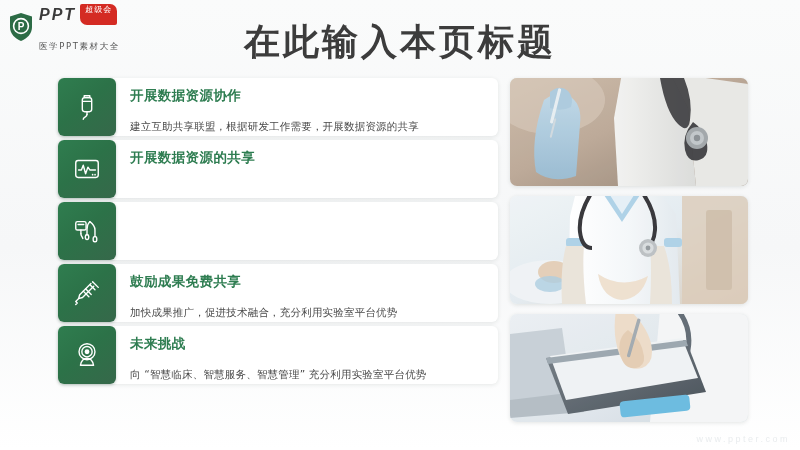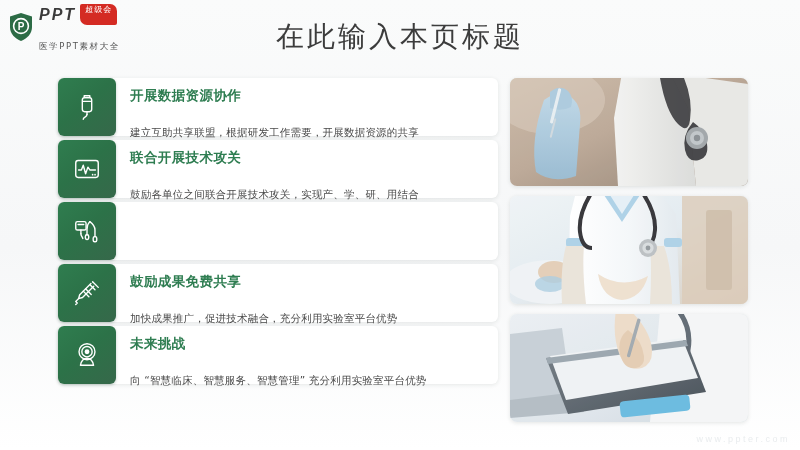--- a/index.html
+++ b/index.html
@@ -73,22 +73,22 @@
     font-family: "DejaVu Sans", sans-serif;
   }
 
   
   .page-title {
     position: absolute;
     top: 18px;
     left: 0;
     width: 800px;
     text-align: center;
-    font-size: 28px;
-    font-weight: normal;
+    font-size: 36px;
+    font-weight: bold;
     color: #3c3c3c;
     letter-spacing: 3px;
     font-family: "DejaVu Sans", sans-serif;
   }
 
   
   .list {
     position: absolute;
     left: 58px;
     top: 78px;
@@ -134,21 +134,21 @@
   }
   .card-title {
     font-size: 13.5px;
     font-weight: bold;
     color: #2e7d51;
     letter-spacing: 0.4px;
     line-height: 1.2;
     font-family: "DejaVu Sans", sans-serif;
   }
   .card-desc {
-    margin-top: 23px;
+    margin-top: 17px;
     font-size: 10.5px;
     color: #4a4a4a;
     letter-spacing: 0.2px;
     line-height: 1.25;
     font-family: "DejaVu Sans", sans-serif;
     white-space: nowrap;
   }
 
   
   .photos {
@@ -224,22 +224,21 @@
     <div class="card">
       <div class="card-icon">
         <svg viewBox="0 0 32 32" fill="none" stroke="#ffffff" stroke-width="1.5" stroke-linecap="round" stroke-linejoin="round">
           <rect x="4" y="7" width="24" height="18" rx="2.5"></rect>
           <polyline points="7,17 10,17 12,12 14.5,21 17,14 19,17 25,17"></polyline>
           <circle cx="22" cy="22" r="0.9" fill="#ffffff" stroke="none"></circle>
           <circle cx="24.6" cy="22" r="0.9" fill="#ffffff" stroke="none"></circle>
         </svg>
       </div>
       <div class="card-body">
-        <div class="card-title">联合开展技术攻关</div>
-        <div class="card-desc">鼓励各单位之间联合开展技术攻关，实现产、学、研、用结合</div>
+        <div class="card-title">开展数据资源的共享</div>
       </div>
     </div>
 
     <div class="card">
       <div class="card-icon">
         <svg viewBox="0 0 32 32" fill="none" stroke="#ffffff" stroke-width="1.5" stroke-linecap="round" stroke-linejoin="round">
           <rect x="4" y="6" width="11" height="9" rx="1.8"></rect>
           <line x1="6.5" y1="9" x2="12.5" y2="9"></line>
           <path d="M9.5 15 v4"></path>
           <path d="M9.5 19 c0 3 2 3 2 5"></path>

